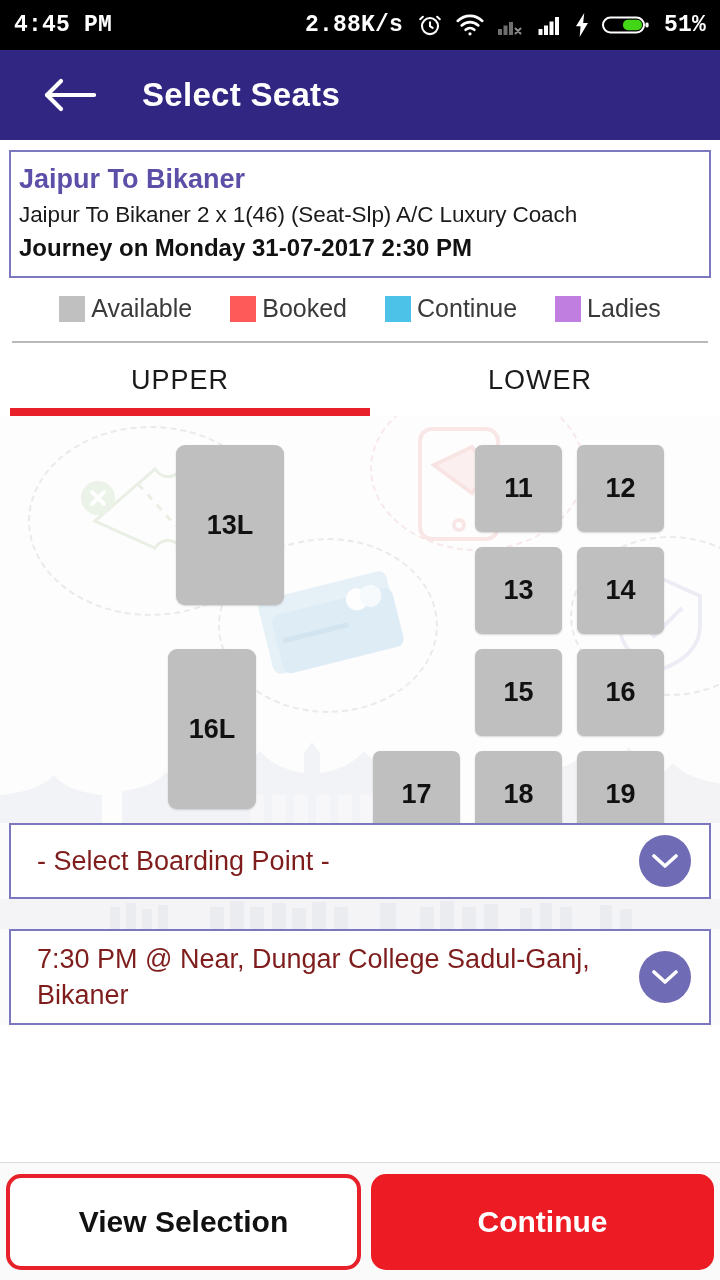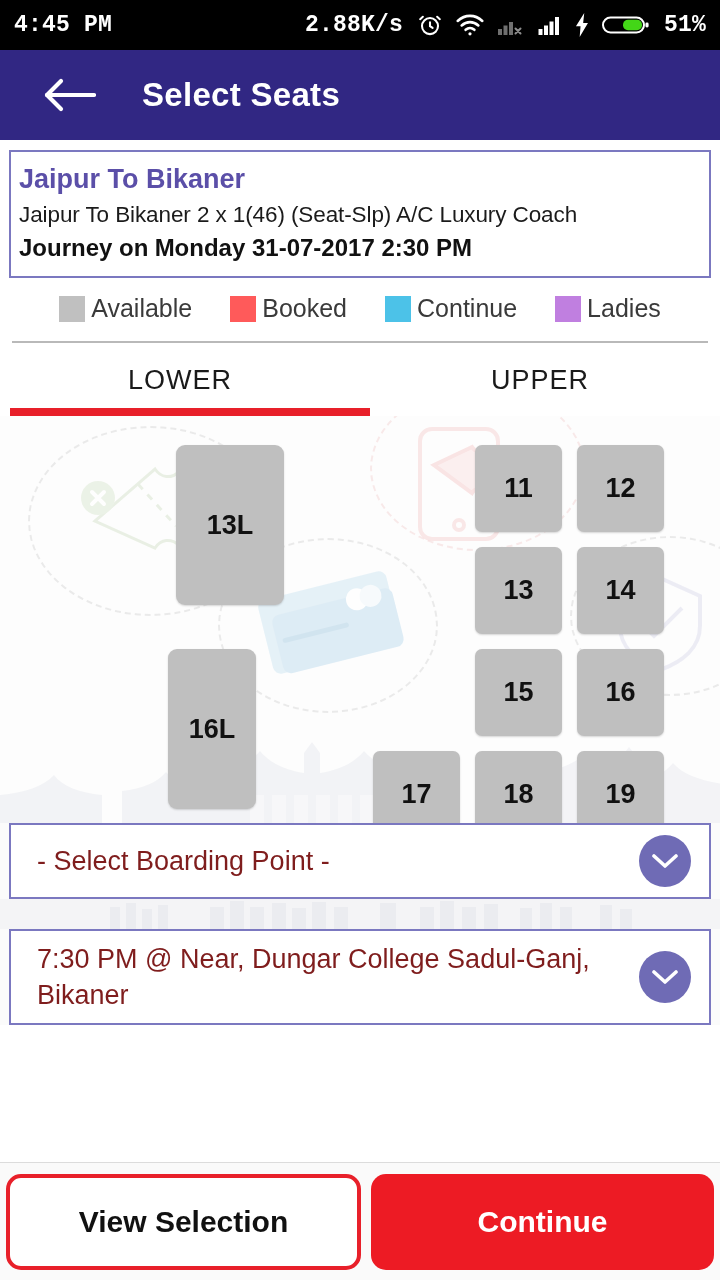--- a/index.html
+++ b/index.html
@@ -214,22 +214,22 @@
     <span class="legend-label">Continue</span>
   </div>
   <div class="legend-item">
     <span class="swatch" style="background:#c07fe0"></span>
     <span class="legend-label">Ladies</span>
   </div>
 </div>
 <div class="legend-rule"></div>
 
 <div class="tabs">
+  <div class="tab">UPPER</div>
   <div class="tab">LOWER</div>
-  <div class="tab">UPPER</div>
   <div class="tab-underline" style="background: rgb(232, 32, 42);"></div>
 </div>
 
 <div class="seatmap">
 
   <div class="wm wm-circle" style="left:28px; top:10px; width:245px; height:190px;"></div>
   <div class="wm" style="left:60px; top:35px;">
     <svg width="170" height="140" viewBox="0 0 170 140" fill="none" stroke="#d6e3cd" stroke-width="3">
       <path d="M35 70 95 18c6 9 16 10 24 3l22 24c-8 8-8 18 0 25l-22 24c-8-7-18-6-24 3z"></path>
       <path d="M78 33 116 75" stroke-dasharray="7 7"></path>

